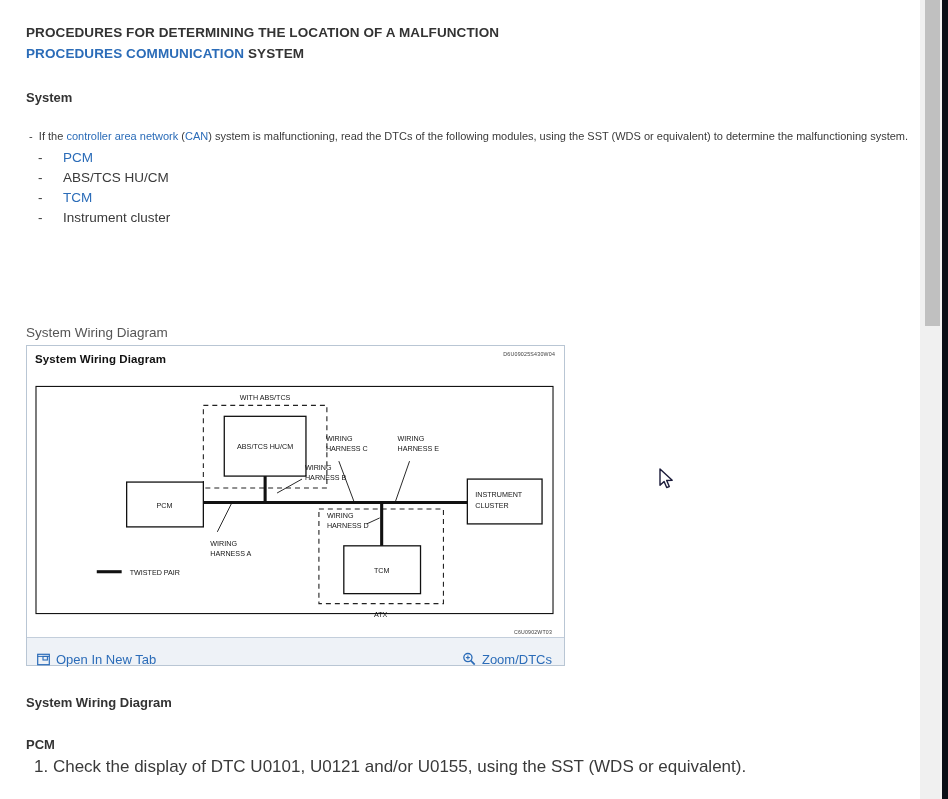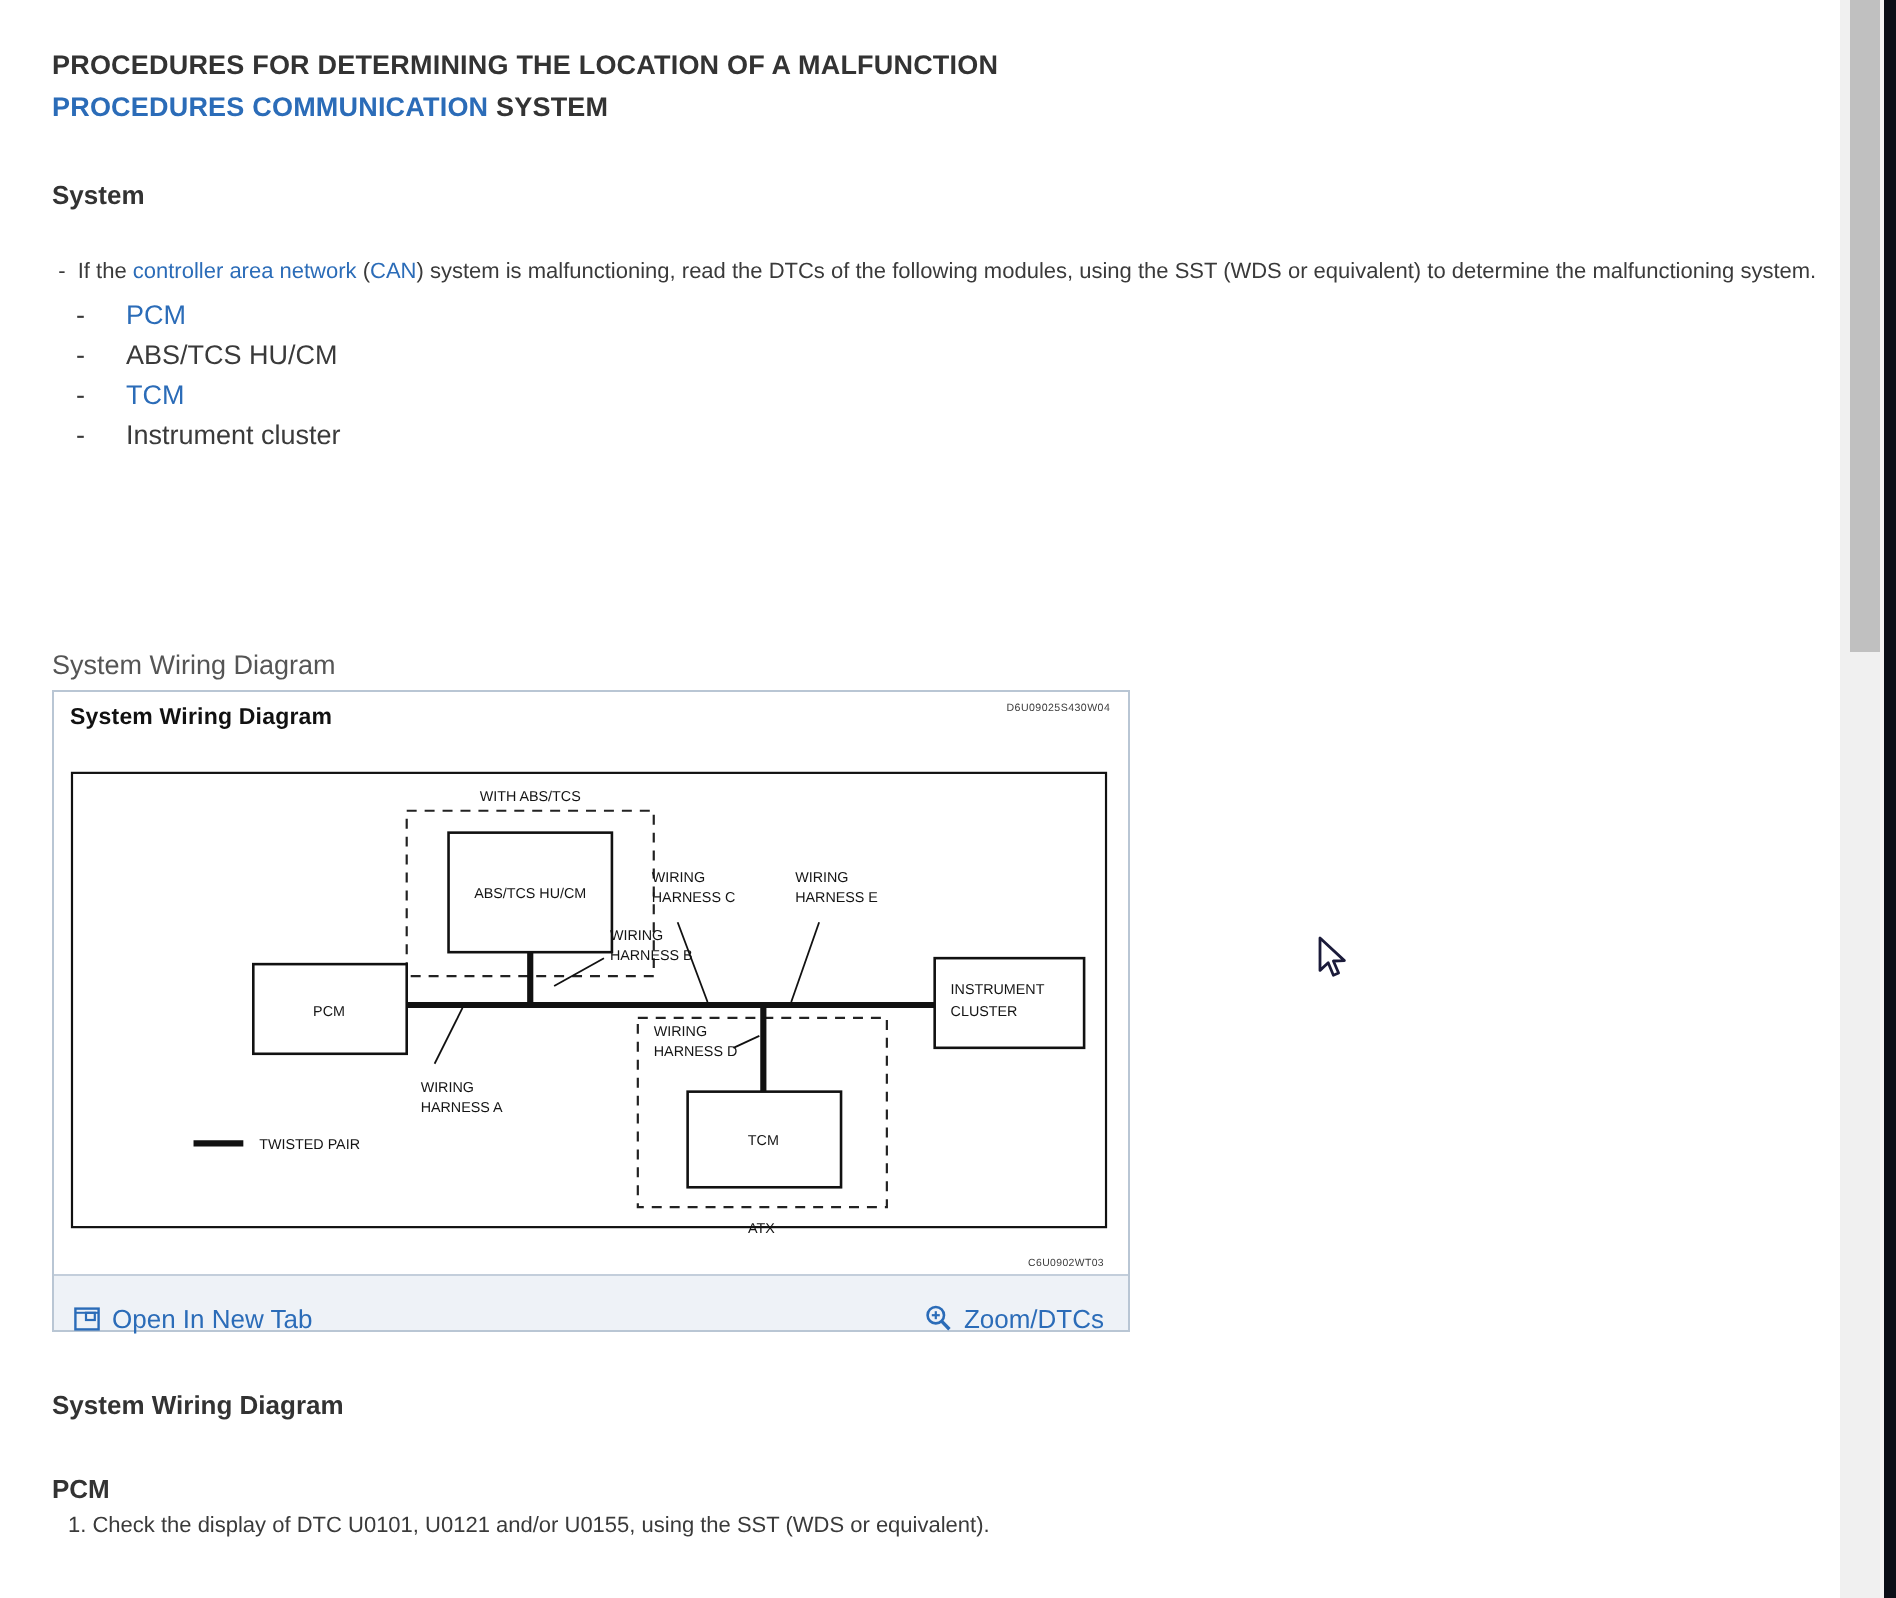--- a/index.html
+++ b/index.html
@@ -150,21 +150,21 @@
     color: #333333;
     margin-top: 29px;
   }
   .h-pcm {
     font-size: 13px;
     font-weight: bold;
     color: #333333;
     margin-top: 27px;
   }
   .step {
-    font-size: 11px;
+    font-size: 17px;
     color: #3a3a3a;
     margin-top: 5px;
     padding-left: 8px;
   }
 
   
   .scroll-track {
     position: absolute;
     top: 0; left: 919px;
     width: 23px; height: 799px;

